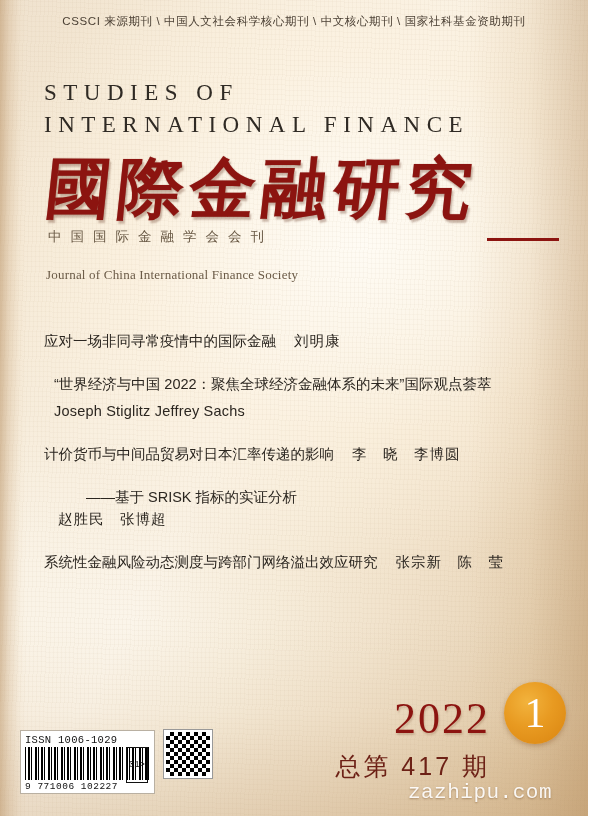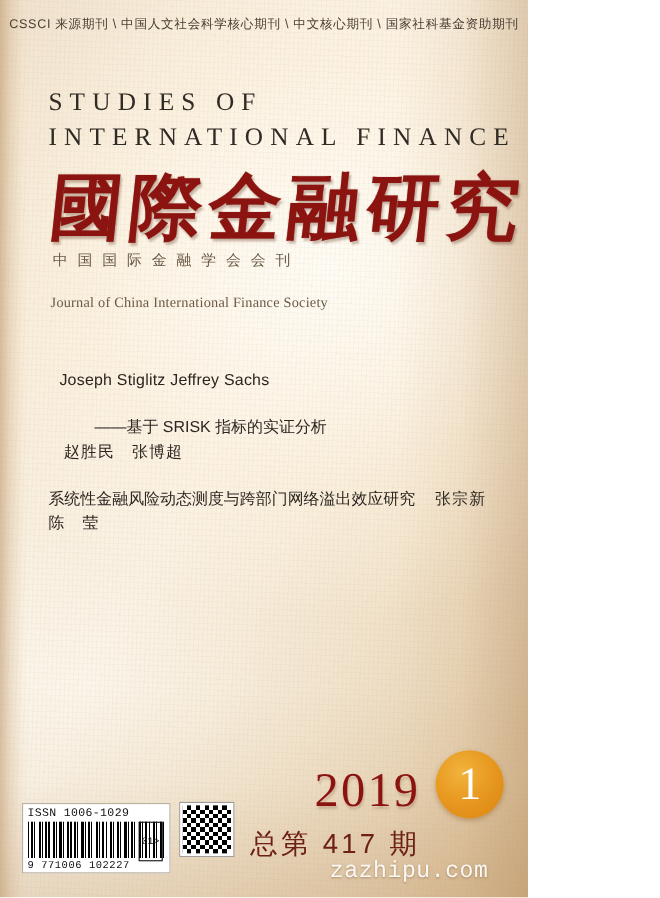--- a/index.html
+++ b/index.html
@@ -5,21 +5,21 @@
   html, body {
     margin: 0;
     padding: 0;
     background: #ffffff;
   }
   body {
     font-family: "Liberation Sans", sans-serif;
   }
   .cover {
     position: relative;
-    width: 480px;
+    width: 588px;
     height: 816px;
     overflow: hidden;
     background:
       radial-gradient(ellipse 520px 420px at 62% 30%, rgba(255,252,245,0.95) 0%, rgba(252,240,220,0.55) 45%, rgba(240,218,186,0.15) 75%, rgba(235,208,172,0) 100%),
       linear-gradient(118deg,
         #efe2cf 0%,
         #f3e8d6 10%,
         #f7eede 20%,
         #faf3e6 32%,
         #fbf5ea 45%,
@@ -274,37 +274,44 @@
   </div>
 
   <div class="cn-title">國際金融研究</div>
 
   <div class="sub-cn">中国国际金融学会会刊</div>
   <div class="sub-en">Journal of China International Finance Society</div>
   <div class="rule"></div>
 
   <div class="toc">
 
-
-    <div class="toc-entry">
+    <div class="toc-entry">
+      <span>应对一场非同寻常疫情中的国际金融</span><span class="auth">刘明康</span>
+    </div>
+
+    <div class="toc-entry">
+      <span class="indent1">“世界经济与中国 2022：聚焦全球经济金融体系的未来”国际观点荟萃</span>
       <span class="line2 indent1 authors-en">Joseph Stiglitz    Jeffrey Sachs</span>
     </div>
 
+    <div class="toc-entry">
+      <span>计价货币与中间品贸易对日本汇率传递的影响</span><span class="auth">李　晓　李博圆</span>
+    </div>
 
     <div class="toc-entry">
       <span class="line2 indent2">——基于 SRISK 指标的实证分析</span><span class="auth2">赵胜民　张博超</span>
     </div>
 
     <div class="toc-entry">
       <span>系统性金融风险动态测度与跨部门网络溢出效应研究</span><span class="auth">张宗新　陈　莹</span>
     </div>
 
   </div>
 
-  <div class="year">2019</div>
+  <div class="year">2022</div>
   <div class="issue-cn">总第 417 期</div>
   <div class="issue-circle">1</div>
 
   <div class="barcode-box">
     <div class="issn">ISSN 1006-1029</div>
     <div class="bars"></div>
     <div class="bar-num">9 771006 102227</div>
     <div class="bar-side">01&gt;</div>
   </div>
 

